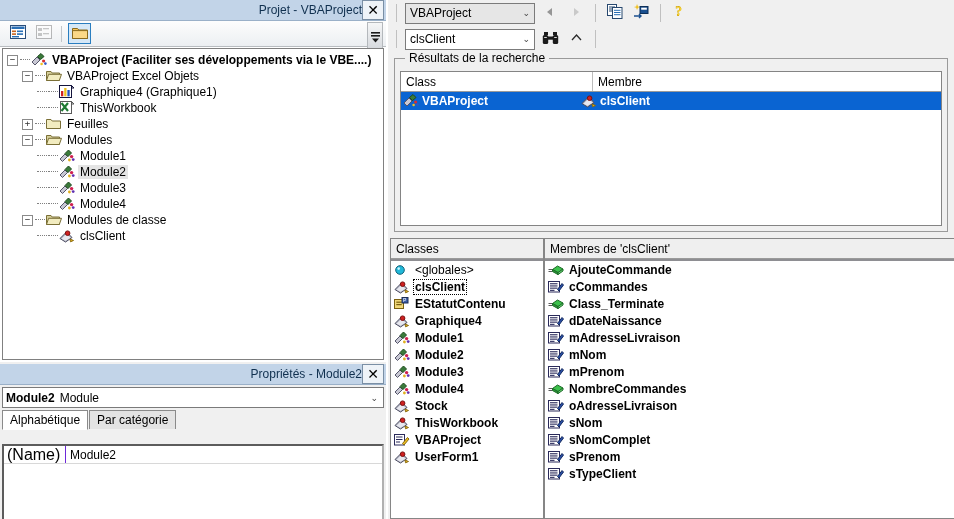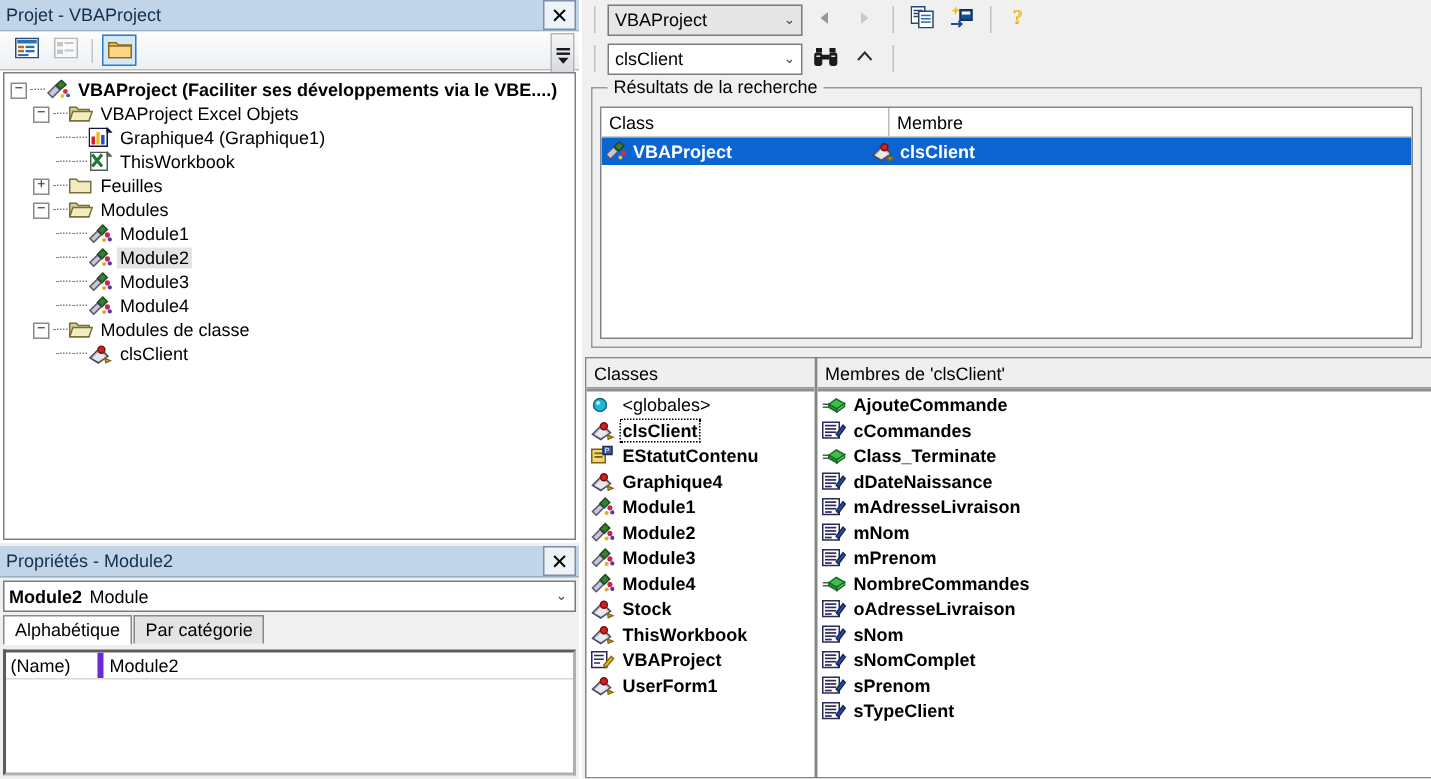--- a/index.html
+++ b/index.html
@@ -16,21 +16,21 @@
 
   
   .proj-win{position:absolute;left:0;top:0;width:386px;height:362px;background:#fff;}
   .titlebar{
     position:relative;height:20px;background:#c2d4e8;
     border-bottom:1px solid #9ab0c8;
     display:flex;align-items:center;padding-left:4px;
     font-size:12px;color:#10304f;
   }
   .titlebar.props{background:#c2d4e8;}
-  .title-text{flex:1;white-space:nowrap;overflow:hidden;}
+  .title-text{flex:1;white-space:nowrap;overflow:hidden;text-align:right;}
   .close-x{
     width:20px;height:18px;margin-right:2px;
     border:1px solid #7a8fa5;background:#eef3f8;
     display:flex;align-items:center;justify-content:center;
     font-size:14px;font-weight:bold;line-height:1;color:#000;
     cursor:pointer;
   }
   .proj-toolbar{
     position:relative;height:25px;
     background:linear-gradient(to bottom,#fdfdfd,#eceff2);
@@ -69,32 +69,32 @@
   .ico{width:16px;height:14px;margin-right:3px;flex:0 0 auto;display:block;}
 
   
   .props-win{position:absolute;left:0;top:364px;width:386px;height:155px;background:#f0f0f0;}
   .prop-combo{
     margin:2px;height:19px;background:#fff;border:1px solid #7a7a7a;
     display:flex;align-items:center;padding-left:3px;font-size:12px;
   }
   .prop-combo .nm{font-weight:bold;margin-right:5px;}
   .prop-combo .arrow{margin-left:auto;margin-right:5px;color:#444;font-size:9px;}
-  .prop-tabs{display:flex;align-items:flex-end;height:19px;margin:2px 0 4px 2px;}
+  .prop-tabs{display:flex;align-items:flex-end;height:19px;margin:2px 0 15px 2px;}
   .ptab{
     padding:2px 7px 2px 7px;font-size:12px;border:1px solid #8a8a8a;
     border-bottom:none;background:#e3e3e3;margin-right:1px;cursor:pointer;
   }
   .ptab.active{background:#fff;border-bottom:1px solid #fff;position:relative;top:1px;}
   .prop-grid{
     margin:0 2px 2px 2px;background:#fff;border:2px inset #b0b0b0;
     height:80px;overflow:hidden;
   }
   .prop-row{display:flex;height:17px;border-bottom:1px solid #d8d8d8;align-items:center;}
-  .prop-key{width:58px;padding-left:3px;font-size:12px;border-right:4px solid #6d28d9;height:100%;display:flex;align-items:center;}
+  .prop-key{width:58px;padding-left:3px;font-size:16px;border-right:1px solid #6d28d9;height:100%;display:flex;align-items:center;}
   .prop-val{padding-left:4px;font-size:12px;flex:1;}
 
   
   .ob{position:absolute;left:388px;top:0;width:566px;height:519px;background:#f0f0f0;}
   .ob-row{display:flex;align-items:center;height:26px;padding-left:4px;gap:4px;}
   .ob-sep{width:1px;height:18px;background:#c0c0c0;margin:0 4px;}
   .combo{
     width:124px;height:19px;border:1px solid #7b7b7b;
     display:flex;align-items:center;padding-left:4px;font-size:12px;cursor:pointer;
   }

